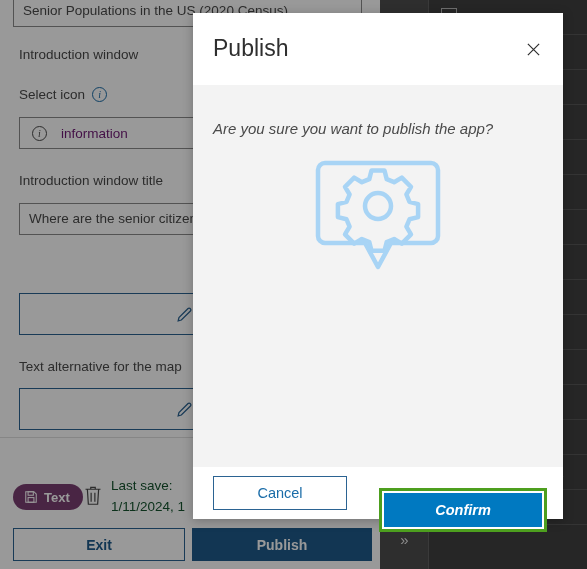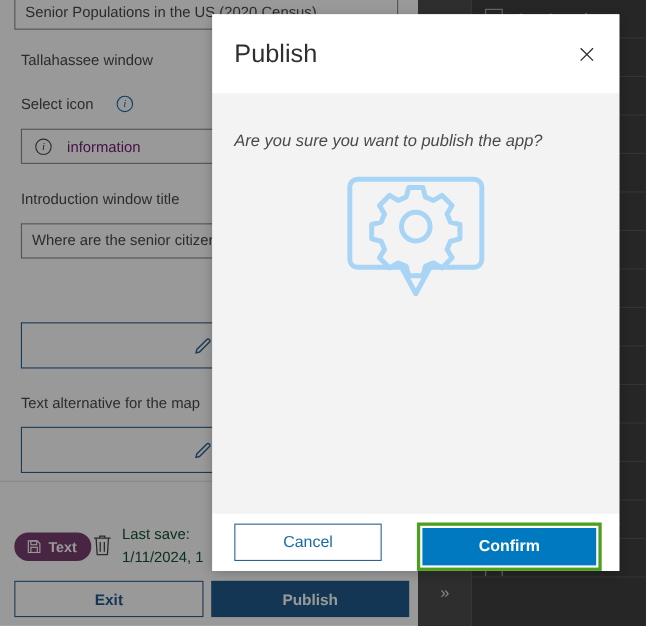--- a/index.html
+++ b/index.html
@@ -295,26 +295,27 @@
     border: 1px solid #2b6392;
     background: #fff;
     color: #1a6ca8;
     font-size: 14.5px;
     display: flex;
     align-items: center;
     justify-content: center;
   }
   .confirm-wrap {
     position: absolute;
-    left: 186px; top: 8px;
+    left: 186px; top: 21px;
     width: 168px; height: 44px;
     box-sizing: border-box;
     border: 3px solid #4d9f1e;
     background: #fff;
     padding: 2px;
+    font-style: italic;
   }
   .btn-confirm {
     width: 100%; height: 100%;
     background: #0079c1;
     color: #fff;
     font-size: 14.5px;
     font-weight: bold;
     display: flex;
     align-items: center;
     justify-content: center;
@@ -393,23 +394,23 @@
         </div>
     </div>
   </div>
 
   <div class="editor">
 
     <div class="editor-scroll">
 
       <div class="text-input" style="left:13px; top:-5px; width:349px;">Senior Populations in the US (2020 Census)</div>
 
-      <div class="field-label" style="left:19px; top:47px;">Tallahassee window</div>
-
-      <div class="field-label" style="left:19px; top:87px; display:flex; align-items:center; gap:21px;">
+      <div class="field-label" style="left:19px; top:47px;">Introduction window</div>
+
+      <div class="field-label" style="left:19px; top:87px; display:flex; align-items:center; gap:7px;">
         <span>Select icon</span>
         <span class="info-circle blue">i</span>
       </div>
 
       <div class="combo" style="left:19px; top:117px; width:330px;">
         <span class="info-circle">i</span>
         <span class="combo-lbl">information</span>
       </div>
 
       <div class="field-label" style="left:19px; top:173px;">Introduction window title</div>

